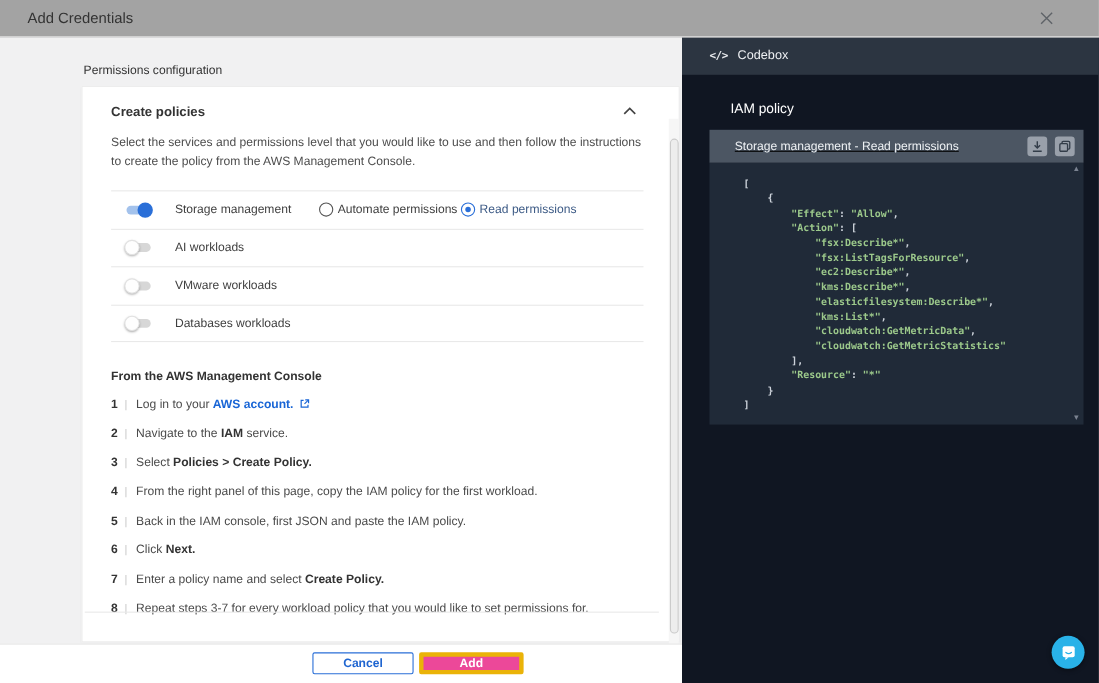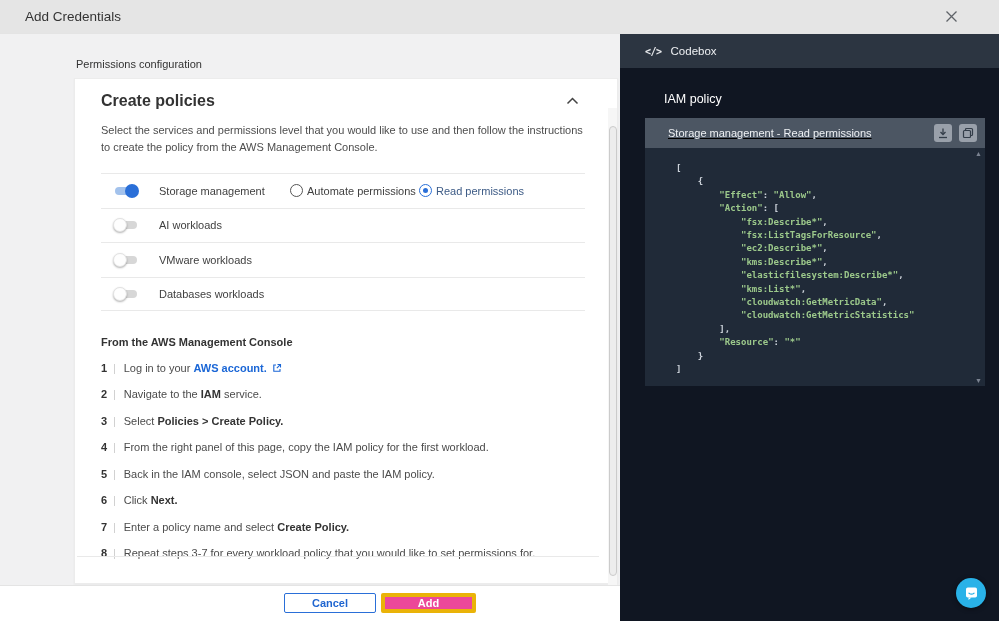--- a/index.html
+++ b/index.html
@@ -2,36 +2,36 @@
 <html><head>
 <meta charset="utf-8">
 <style>
   * { margin:0; padding:0; box-sizing:border-box; }
   html,body { width:999px; height:621px; overflow:hidden; background:#fff;
               font-family:"Liberation Sans", sans-serif; }
   .stage { position:relative; width:999px; height:621px; }
 
   
   .modal-header { position:absolute; left:0; top:0; width:999px; height:34px;
-                  background:#e5e5e5; border-bottom:1px solid #e4e4e4; z-index:5; }
+                  background:#a3a3a3; border-bottom:1px solid #e4e4e4; z-index:5; }
   .modal-title { position:absolute; left:25px; top:0; line-height:33px;
                  font-size:13.5px; color:#333; }
   .close-btn { position:absolute; right:41px; top:10px; width:14px; height:14px;
                cursor:pointer; background:none; border:none; }
 
   
   .left-panel { position:absolute; left:0; top:34px; width:620px; height:587px;
                 background:#f1f1f2; }
   .section-label { position:absolute; left:76px; top:24px; font-size:11px; color:#333; }
 
   .card { position:absolute; left:74px; top:44px; width:544px; height:506px;
           background:#fff; border:1px solid #ececec;
           box-shadow:0 1px 2px rgba(0,0,0,.04); }
   .card-head { position:relative; padding:13px 26px 0 26px; }
-  .card-title { font-size:16px; font-weight:700; color:#333; }
+  .card-title { font-size:12px; font-weight:700; color:#333; }
   .accordion-chevron { position:absolute; right:38px; top:14px; background:none;
                        border:none; cursor:pointer; }
   .card-desc { padding:0 30px 0 26px; margin-top:12px; font-size:11px;
                line-height:17px; color:#4d4d4d; }
 
   .wl-rows { margin:17px 32px 0 26px; }
   .wl-row { display:grid; grid-template-columns:46px 131px 129px auto;
             align-items:center; height:34.5px; padding-left:12px;
             border-top:1px solid #e9e9e9; }
   .wl-row:last-child { border-bottom:1px solid #e9e9e9; }
@@ -184,21 +184,21 @@
       <div class="instructions-title">From the AWS Management Console</div>
       <div class="steps" id="steps-list">
           <div class="step"><span class="step-num">1</span><span class="step-bar">|</span><span class="step-text">Log in to your <a class="step-link">AWS account.</a><svg class="ext-icon" width="10" height="10" viewBox="0 0 10 10" stroke="#1a66d6" fill="none" stroke-width="1.1">
                 <path d="M4 2 H1.8 V8.2 H8 V6"></path>
                 <path d="M5.5 1.5 H8.5 V4.5"></path>
                 <path d="M8.3 1.7 L4.8 5.2"></path>
               </svg></span></div>
           <div class="step"><span class="step-num">2</span><span class="step-bar">|</span><span class="step-text">Navigate to the <b>IAM</b> service.</span></div>
           <div class="step"><span class="step-num">3</span><span class="step-bar">|</span><span class="step-text">Select <b>Policies &gt; Create Policy.</b></span></div>
           <div class="step"><span class="step-num">4</span><span class="step-bar">|</span><span class="step-text">From the right panel of this page, copy the IAM policy for the first workload.</span></div>
-          <div class="step"><span class="step-num">5</span><span class="step-bar">|</span><span class="step-text">Back in the IAM console, select JSON and paste the IAM policy.</span></div>
+          <div class="step"><span class="step-num">5</span><span class="step-bar">|</span><span class="step-text">Back in the IAM console, first JSON and paste the IAM policy.</span></div>
           <div class="step"><span class="step-num">6</span><span class="step-bar">|</span><span class="step-text">Click <b>Next.</b></span></div>
           <div class="step"><span class="step-num">7</span><span class="step-bar">|</span><span class="step-text">Enter a policy name and select <b>Create Policy.</b></span></div>
           <div class="step"><span class="step-num">8</span><span class="step-bar">|</span><span class="step-text">Repeat steps 3-7 for every workload policy that you would like to set permissions for.</span></div>
         </div>
 
       <div class="card-bottom-divider"></div>
     </div>
 
     <div class="left-scrollbar">
       <div class="left-scroll-thumb"></div>

